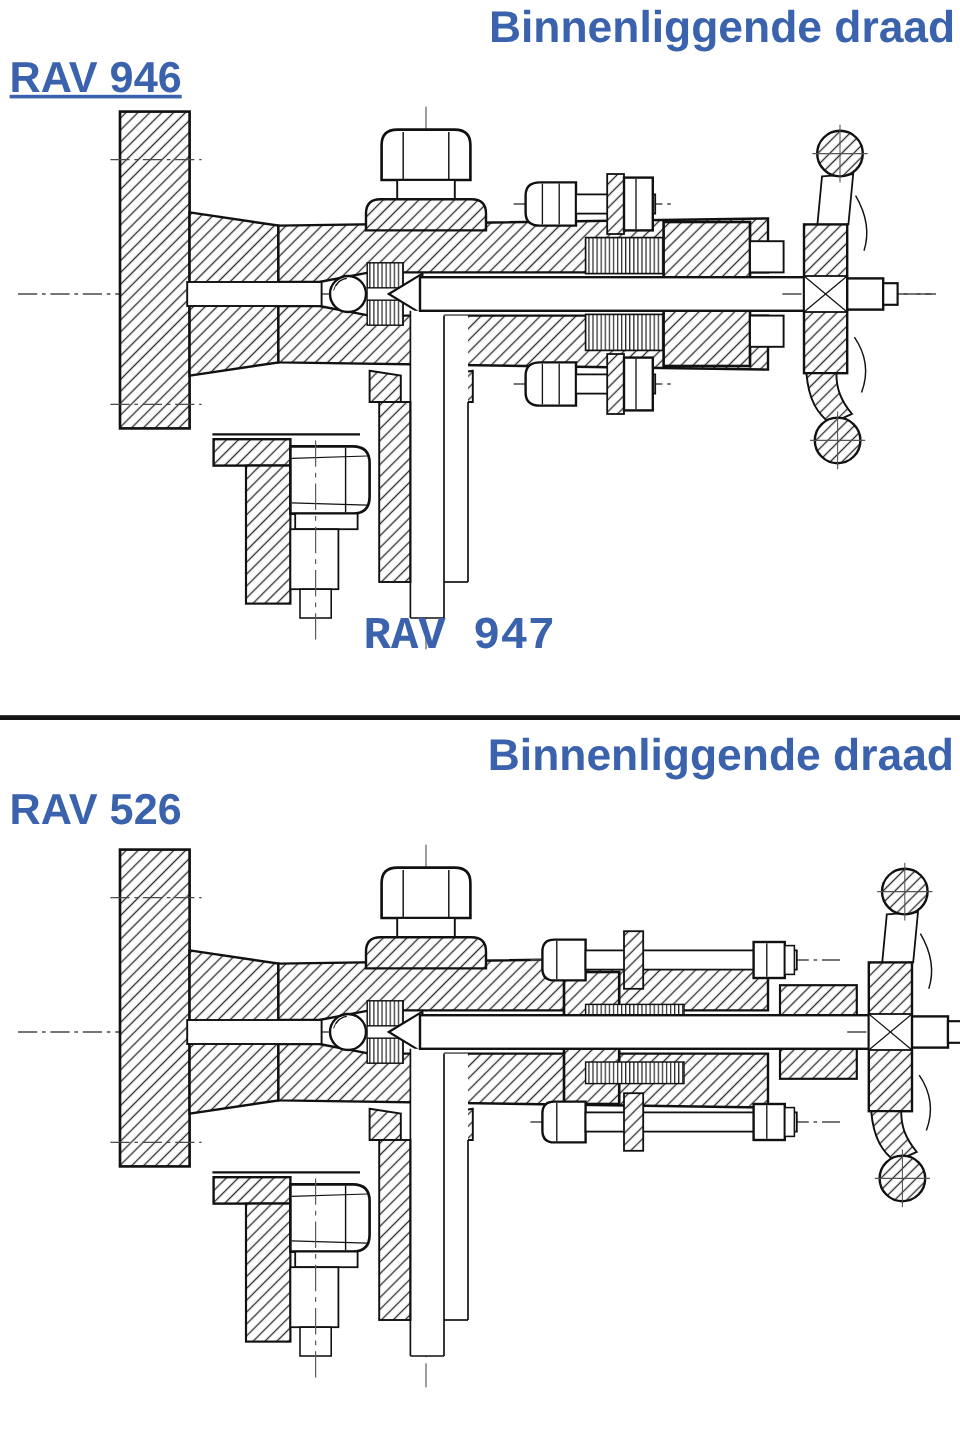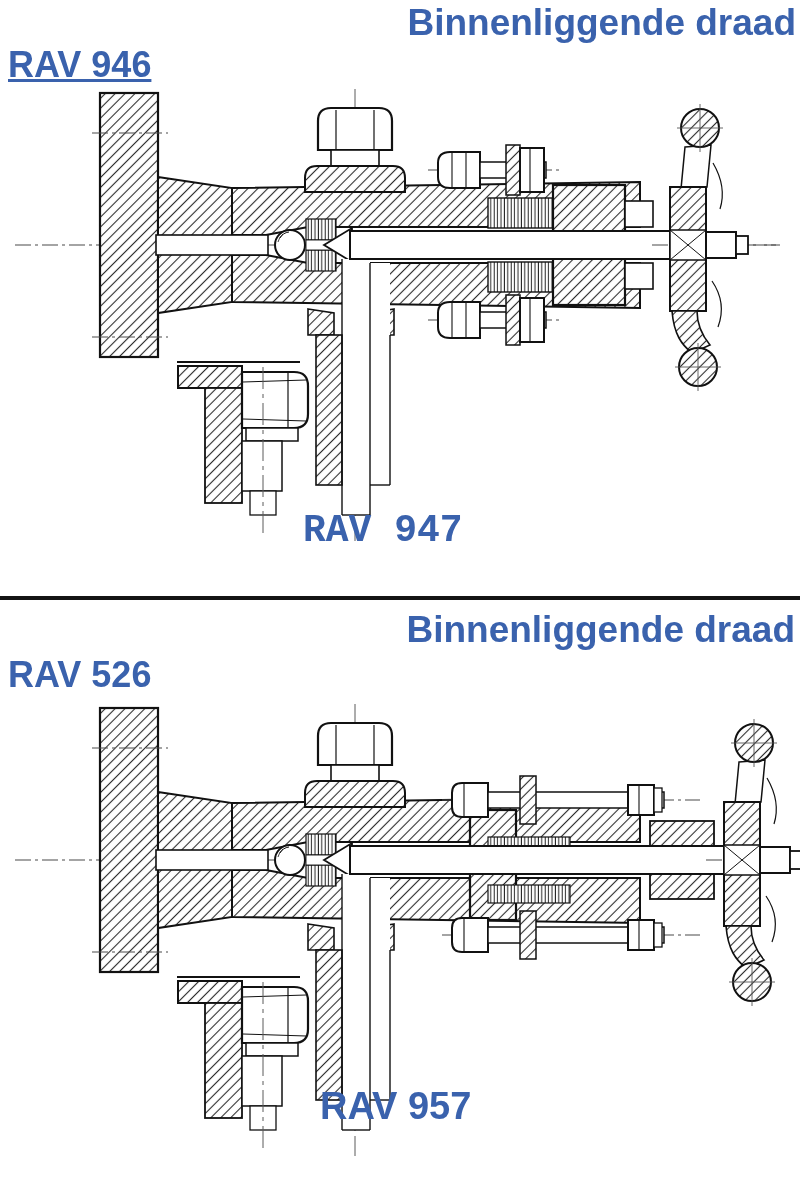--- a/index.html
+++ b/index.html
@@ -184,15 +184,14 @@
       <rect x="488" y="185" width="82" height="18" fill="url(#thread)" stroke="#111" stroke-width="1.2"></rect>
       <use href="#stud" transform="translate(0,100)"></use>
       <use href="#stud" transform="translate(0,235)"></use>
       <rect x="650" y="121" width="64" height="25" fill="url(#hatch)" stroke="#111" stroke-width="1.8"></rect>
       <rect x="650" y="174" width="64" height="25" fill="url(#hatch)" stroke="#111" stroke-width="1.8"></rect>
     </g>
     <rect x="350" y="146" width="376" height="28" fill="#fff" stroke="#111" stroke-width="2"></rect>
     <use href="#wheel" transform="translate(752,160)"></use>
   </svg>
 
-  <div class="label model-mid" style="top:1087px; left:320px;">RAV 957</div>
 
 </div>
 
 </body></html>

